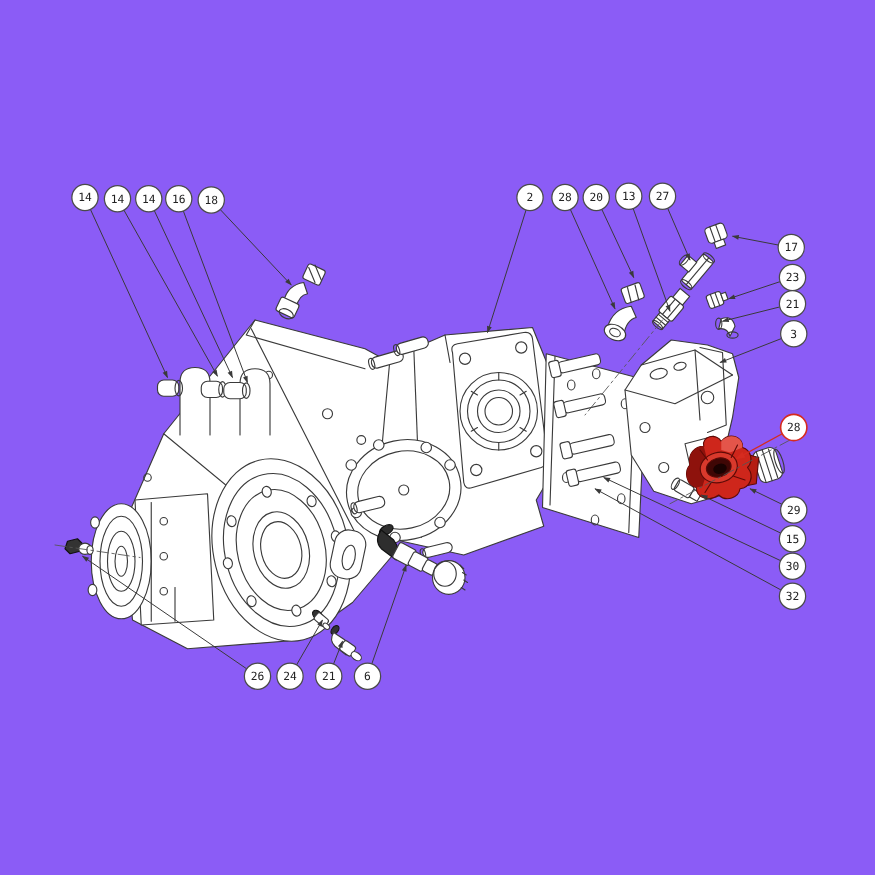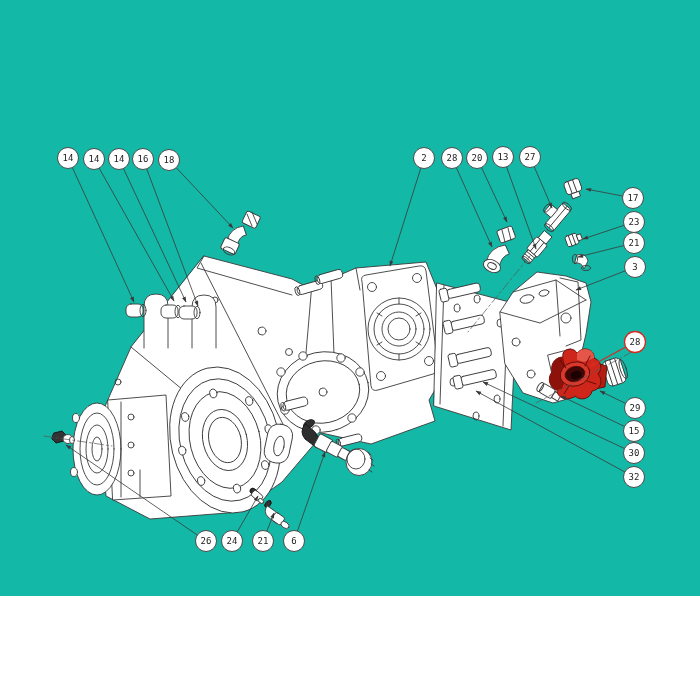--- a/index.html
+++ b/index.html
@@ -1,16 +1,16 @@
 <!DOCTYPE html>
 <html><head>
 <meta charset="utf-8">
 <style>
   html,body{margin:0;padding:0;background:#ffffff;}
-  #stage{position:relative;width:700px;height:596px;background:#14b8a6;overflow:hidden;
+  #stage{position:relative;width:700px;height:700px;background:#8b5cf6;overflow:hidden;
          font-family:"DejaVu Sans Mono","Liberation Mono",monospace;}
   svg{display:block;}
   text.balloon-num{font-family:"DejaVu Sans Mono","Liberation Mono",monospace;
        font-size:9px;fill:#222;text-anchor:middle;}
 </style>
 </head>
 <body>
 
 <div id="stage">
 <svg id="drawing" width="700" height="700" viewBox="0 0 700 700">

